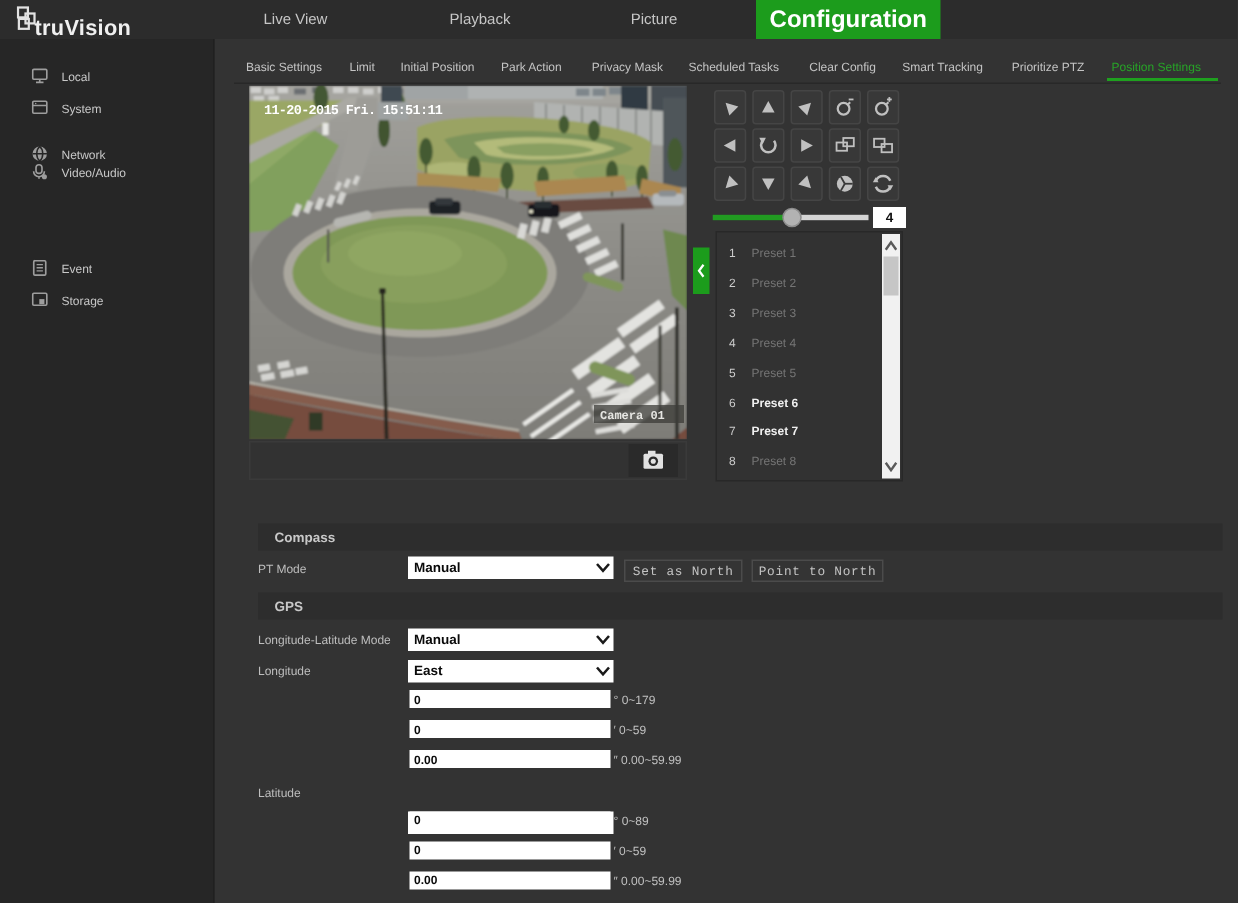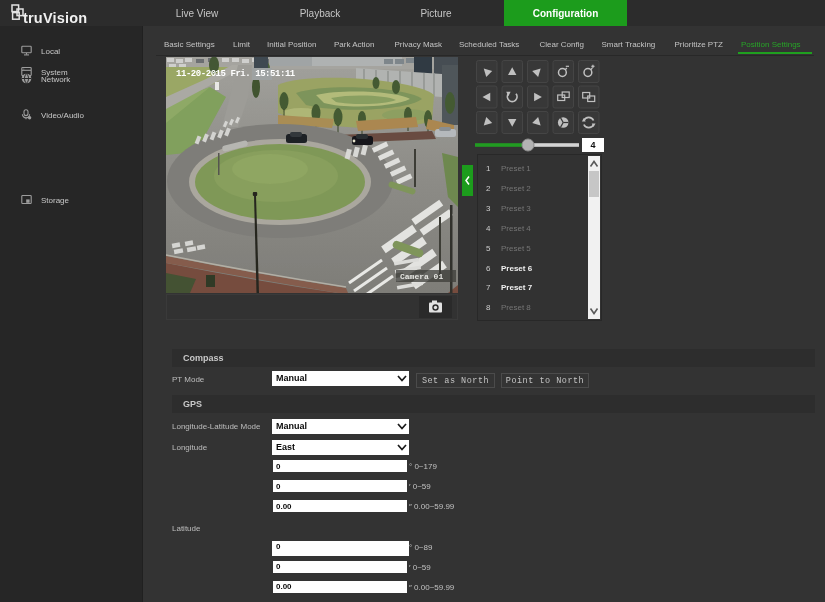--- a/index.html
+++ b/index.html
@@ -1,21 +1,21 @@
 <!DOCTYPE html>
 <html><head>
 <meta charset="utf-8">
 <style>
   * { margin:0; padding:0; box-sizing:border-box; }
   html,body { width:825px; height:602px; overflow:hidden; background:#333333; }
   body { font-family:"Liberation Sans", sans-serif; position:relative; }
   .abs { position:absolute; }
   #header { left:0; top:0; width:825px; height:26px; background:#2c2c2c; }
   .navitem { top:0; height:26px; line-height:27px; color:#c6c6c6; font-size:10px; text-align:center; position:absolute; }
-  #cfgtab { left:504px; top:0; width:123px; height:26px; background:#1c9c1c; color:#fff; font-weight:bold; font-size:10px; text-align:center; line-height:27px; position:absolute;}
+  #cfgtab { left:504px; top:0; width:123px; height:26px; background:#1c9c1c; color:#fff; font-weight:bold; font-size:16px; text-align:center; line-height:27px; position:absolute;}
   #sidebar { left:0; top:26px; width:143px; height:576px; background:#262626; border-right:1px solid #202020;}
   .sideitem { position:absolute; left:0; width:143px; height:22px; color:#c8c8c8; font-size:8px; }
   .tab { top:40px; height:10px; line-height:10px; font-size:8px; color:#c4c4c4; white-space:nowrap; position:absolute;}
   #tabline { left:156px; top:55px; width:658px; height:1px; background:#282828; position:absolute;}
   #posline { left:738px; top:51.5px; width:74px; height:2px; background:#1fa01f; position:absolute;}
   #vtoolbar { left:166px; top:294px; width:292px; height:26px; background:#323232; border:1px solid #3a3a3a; position:absolute;}
   #camBtn { left:419px; top:296px; width:33px; height:22px; background:#2a2a2a; position:absolute;}
   #valbox { left:582px; top:138px; width:22px; height:14px; background:#fff; color:#111; font-size:9px; font-weight:bold; text-align:center; line-height:14px; position:absolute;}
   #plist { left:477px; top:154px; width:125px; height:167px; background:#323232; border:1px solid #282828; position:absolute;}
   .pnum { position:absolute; left:8px; color:#cccccc; font-size:8px; }
@@ -59,34 +59,43 @@
       <div style="position:absolute;left:41px;top:7px;">Local</div>
     </div>
     <div class="sideitem" style="top:35.3px;">
       <svg style="position:absolute;left:21px;top:5px;" width="11" height="11" viewBox="0 0 11 11">
         <rect x="0.8" y="1.5" width="9.4" height="8" rx="0.8" fill="none" stroke="#9d9d9d" stroke-width="1.1"></rect>
         <line x1="1" y1="4.3" x2="10" y2="4.3" stroke="#9d9d9d" stroke-width="1.1"></line>
         <circle cx="2.8" cy="3" r="0.5" fill="#9d9d9d"></circle>
       </svg>
       <div style="position:absolute;left:41px;top:7px;">System</div>
     </div>
-    <div class="sideitem" style="top:42px;">
+    <div class="sideitem" style="top:66px;">
       <svg style="position:absolute;left:21px;top:5px;" width="11" height="11" viewBox="0 0 11 11">
         <circle cx="5.5" cy="5.5" r="4.8" fill="#9d9d9d"></circle>
         <path d="M0.7 5.5 H10.3 M5.5 0.7 C2.8 3 2.8 8 5.5 10.3 M5.5 0.7 C8.2 3 8.2 8 5.5 10.3" fill="none" stroke="#262626" stroke-width="1"></path>
       </svg>
       <div style="position:absolute;left:41px;top:7px;">Network</div>
     </div>
     <div class="sideitem" style="top:77.9px;">
       <svg style="position:absolute;left:21px;top:5px;" width="11" height="11" viewBox="0 0 11 11">
         <rect x="3" y="0.8" width="4" height="5.8" rx="2" fill="none" stroke="#9d9d9d" stroke-width="1.1"></rect>
         <path d="M1.4 5.2 a3.6 3.6 0 0 0 7.2 0 M5 8.8 V10.2" fill="none" stroke="#9d9d9d" stroke-width="1.1"></path>
         <circle cx="8.6" cy="8.8" r="1.7" fill="#9d9d9d"></circle>
       </svg>
       <div style="position:absolute;left:41px;top:7px;">Video/Audio</div>
+    </div>
+    <div class="sideitem" style="top:141.8px;">
+      <svg style="position:absolute;left:21px;top:5px;" width="11" height="11" viewBox="0 0 11 11">
+        <rect x="1.5" y="0.8" width="8" height="9.6" rx="0.8" fill="none" stroke="#9d9d9d" stroke-width="1.1"></rect>
+        <line x1="3.4" y1="3.4" x2="7.6" y2="3.4" stroke="#9d9d9d" stroke-width="0.9"></line>
+        <line x1="3.4" y1="5.5" x2="7.6" y2="5.5" stroke="#9d9d9d" stroke-width="0.9"></line>
+        <line x1="3.4" y1="7.6" x2="7.6" y2="7.6" stroke="#9d9d9d" stroke-width="0.9"></line>
+      </svg>
+      <div style="position:absolute;left:41px;top:7px;">Event</div>
     </div>
     <div class="sideitem" style="top:163.1px;">
       <svg style="position:absolute;left:21px;top:5px;" width="11" height="11" viewBox="0 0 11 11">
         <rect x="0.8" y="1.5" width="9.4" height="8" rx="0.8" fill="none" stroke="#9d9d9d" stroke-width="1.1"></rect>
         <rect x="5.2" y="5.4" width="3.4" height="3.4" fill="#9d9d9d"></rect>
       </svg>
       <div style="position:absolute;left:41px;top:7px;">Storage</div>
     </div>
   </div>
 <div class="tab" style="left:164px;">Basic Settings</div>

